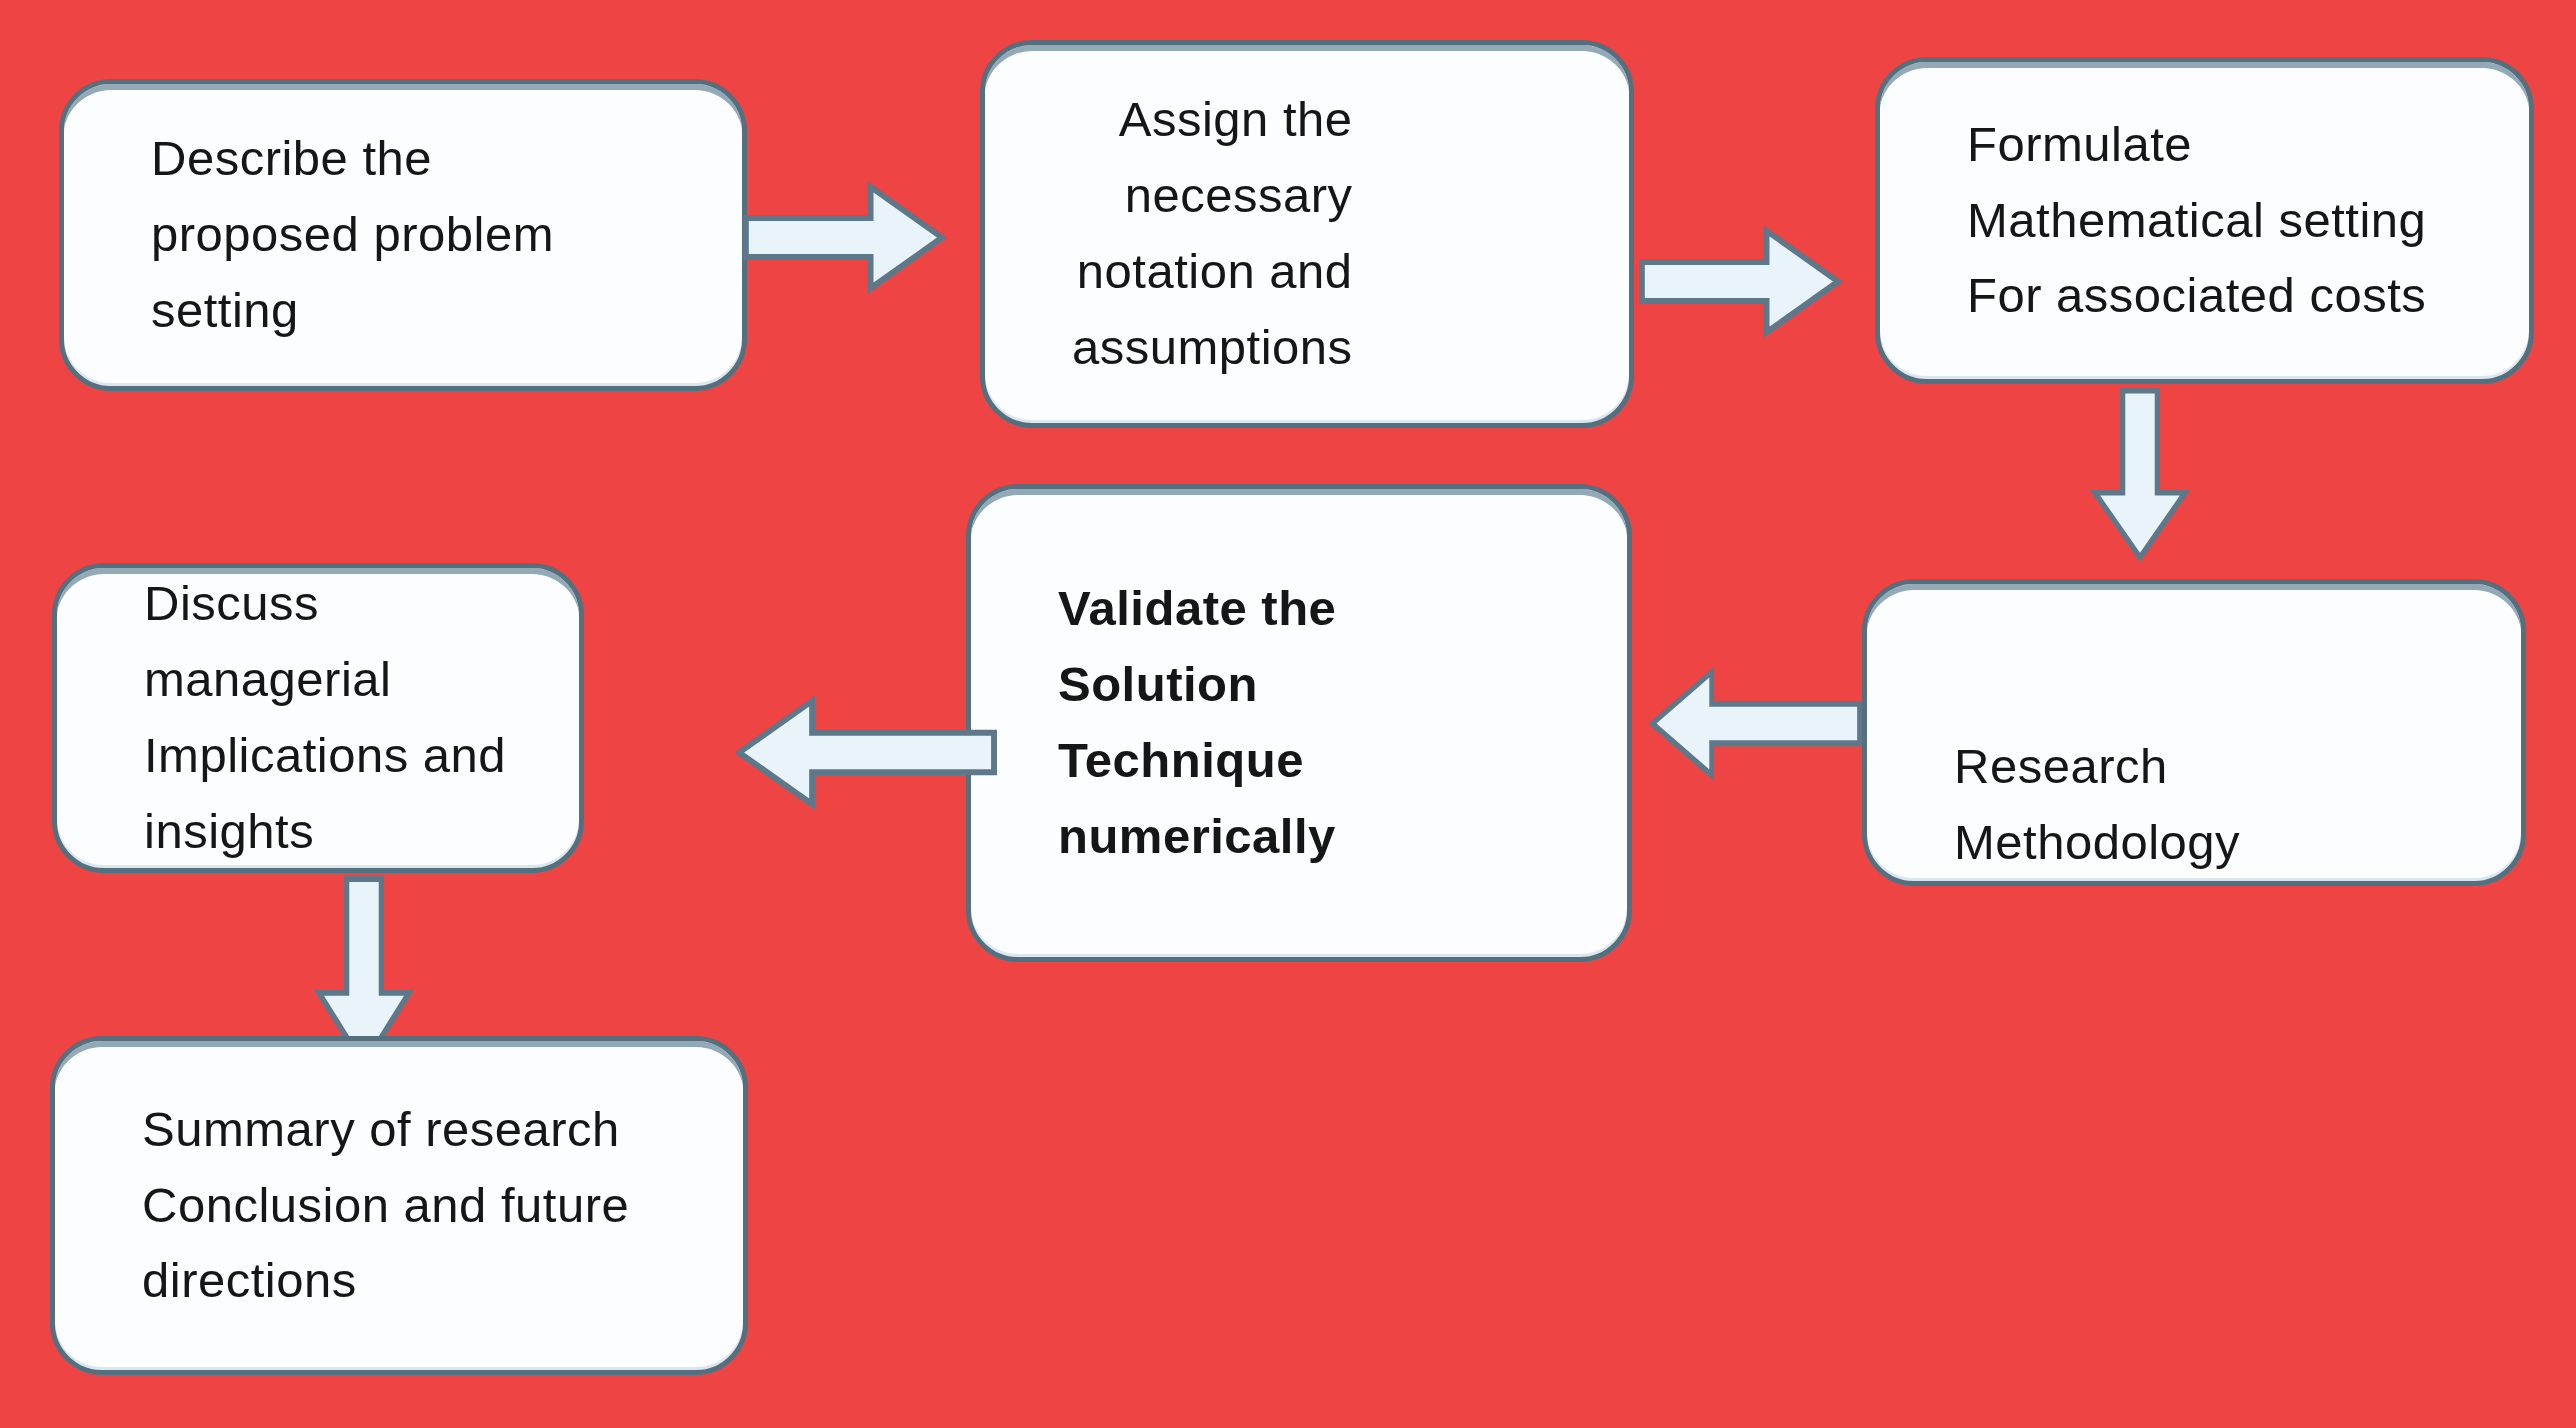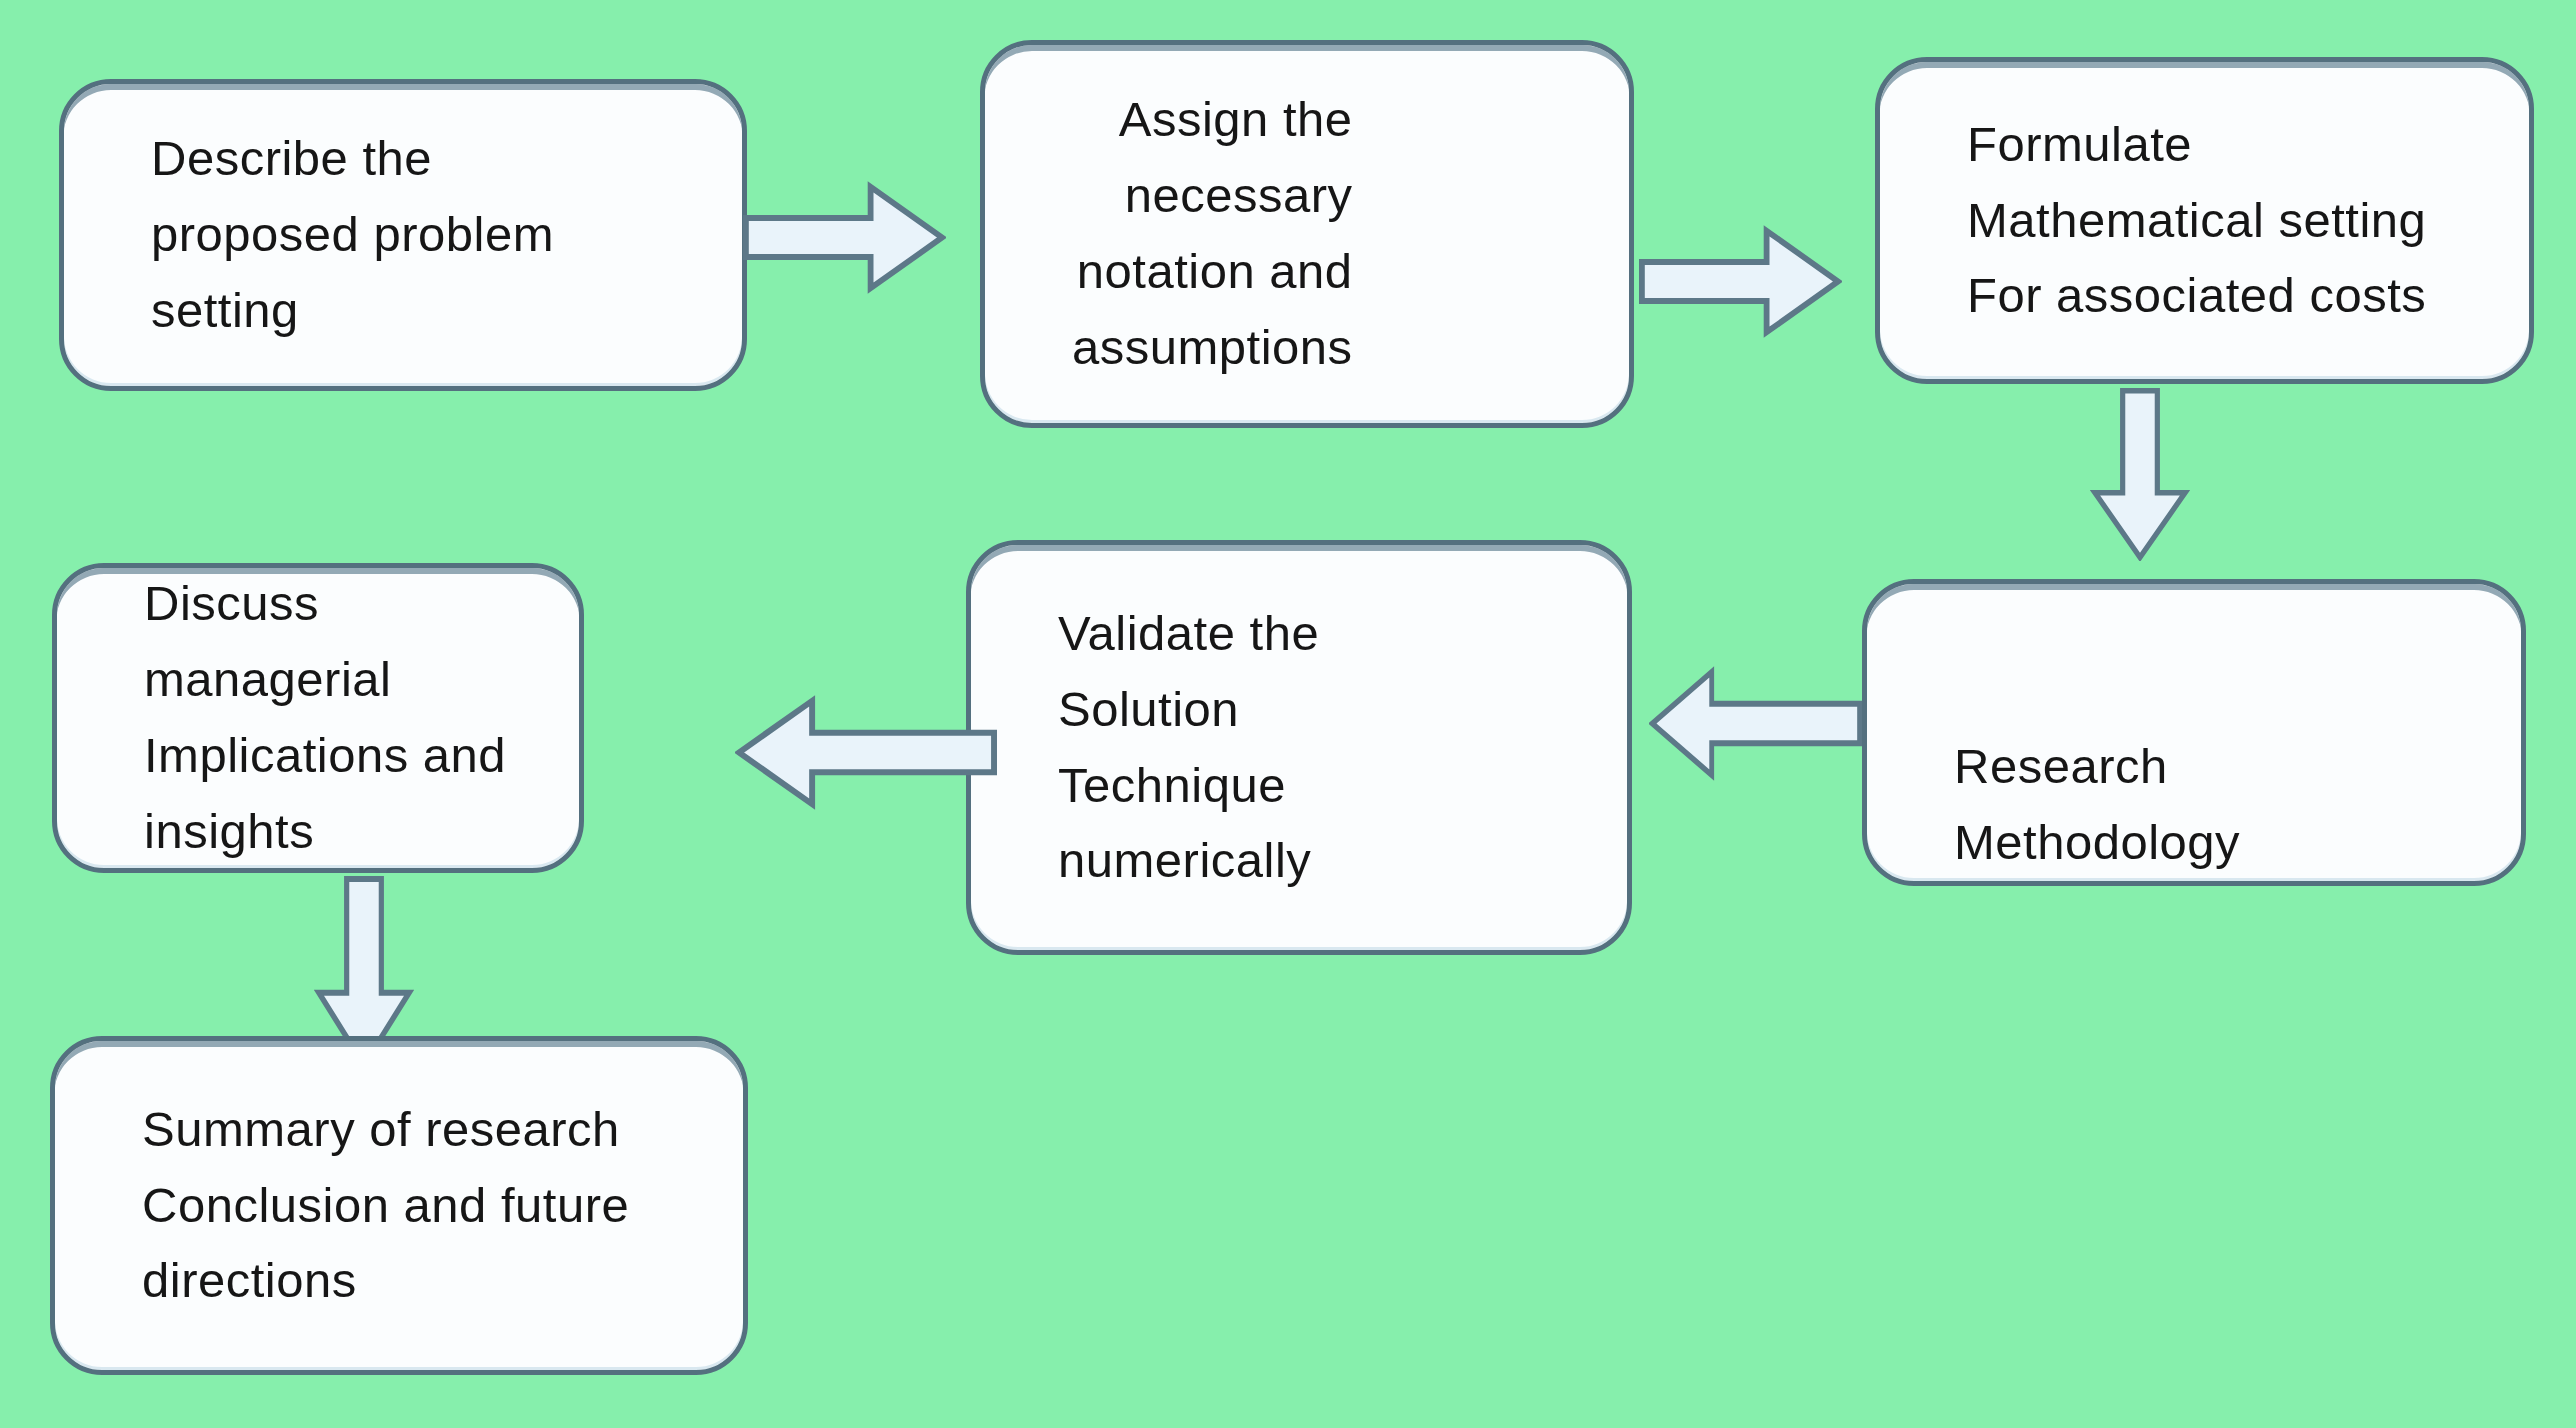--- a/index.html
+++ b/index.html
@@ -5,21 +5,21 @@
   html, body {
     margin: 0;
     padding: 0;
     background: #ffffff;
     font-family: "Liberation Sans", sans-serif;
   }
   .canvas {
     position: relative;
     width: 2576px;
     height: 1428px;
-    background: #86efac;
+    background: #ef4444;
     overflow: hidden;
   }
   .flow-box {
     position: absolute;
     box-sizing: border-box;
     border: 5px solid #54707f;
     border-radius: 52px;
     background: #fbfdfe;
     box-shadow: inset 0 7px 0 -1px #93a9b5, inset 0 -3px 0 #d9e8f0;
     display: flex;
@@ -95,21 +95,21 @@
     <div class="label">Research
 Methodology</div>
   </div>
 
   <div class="arrow" style="left:1649px; top:664px; width:213px; height:119px;">
     <svg viewBox="0 0 265 120" preserveAspectRatio="none">
       <polygon points="262,40 78,40 78,8 4,60 78,112 78,80 262,80"></polygon>
     </svg>
   </div>
 
-  <div class="flow-box" style="left:966px; top:540px; width:666px; height:415px;">
+  <div class="flow-box" style="left:966px; top:484px; width:666px; height:478px;font-weight:bold;">
     <div class="label">Validate the
 Solution
 Technique
 numerically</div>
   </div>
 
   <div class="arrow" style="left:735px; top:693px; width:262px; height:119px;">
     <svg viewBox="0 0 265 120" preserveAspectRatio="none">
       <polygon points="262,40 78,40 78,8 4,60 78,112 78,80 262,80"></polygon>
     </svg>

